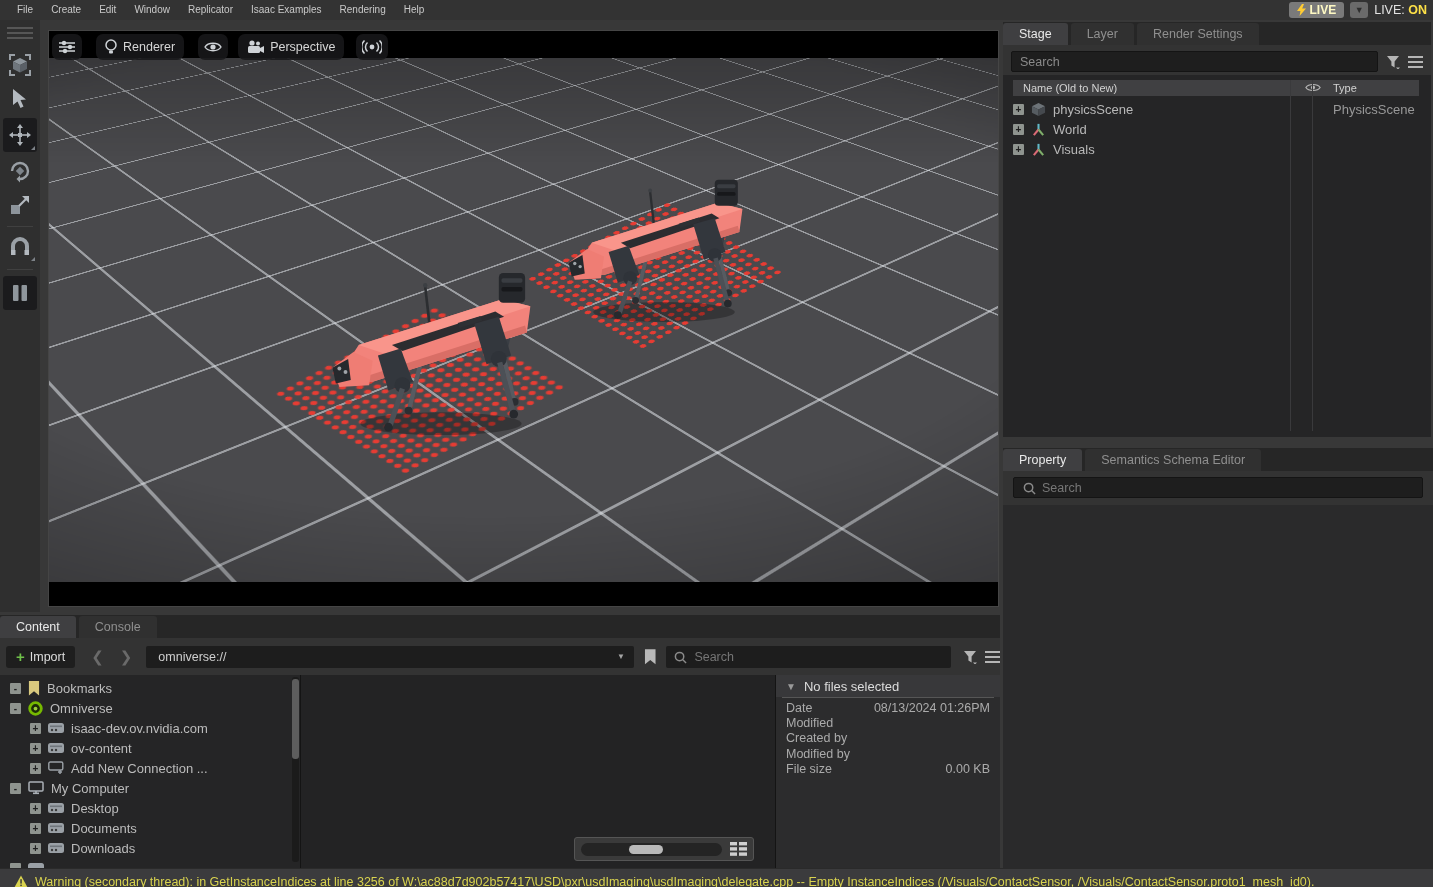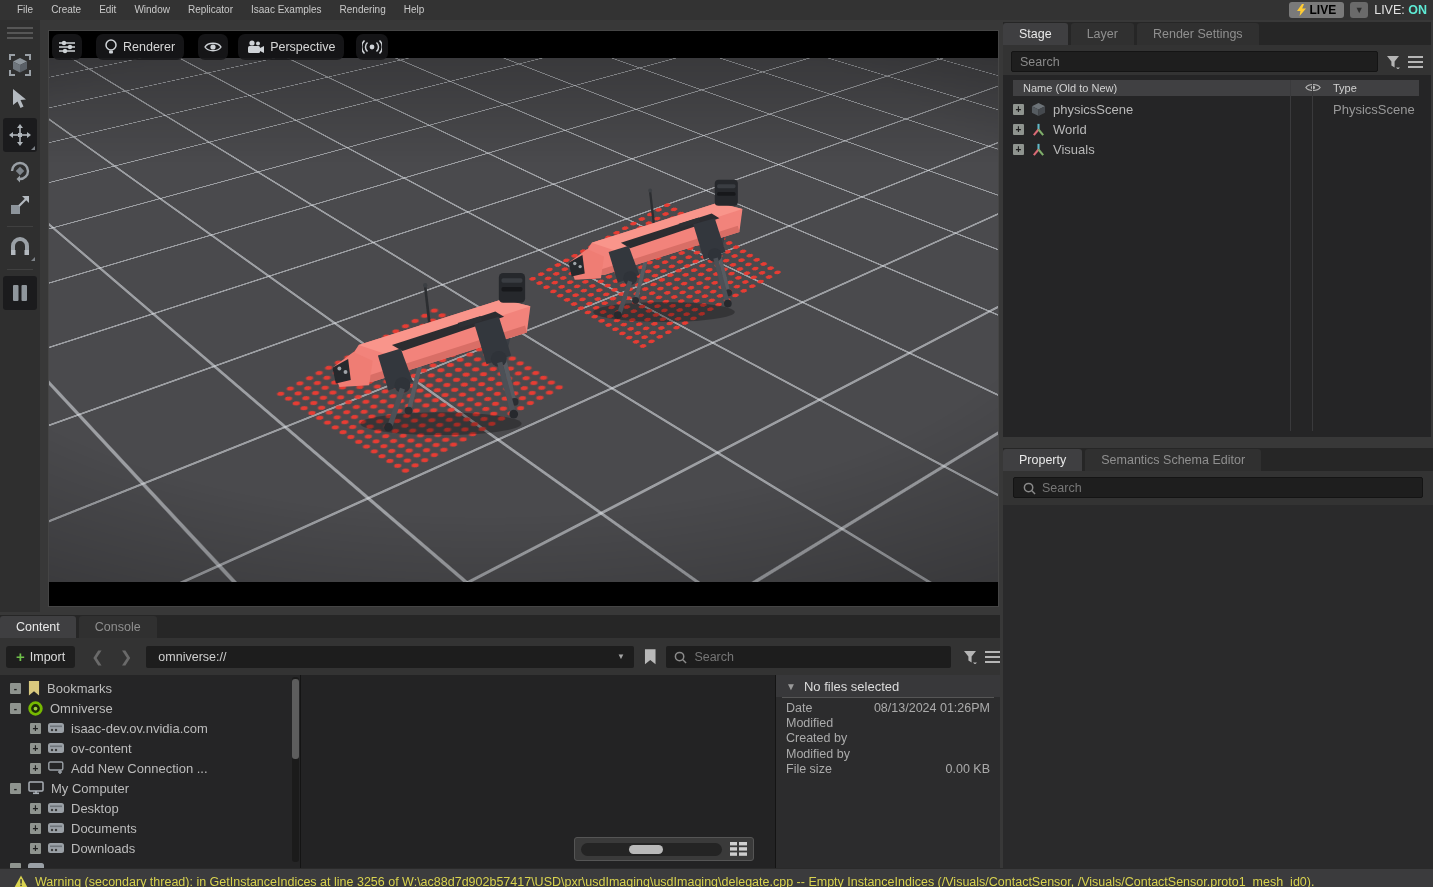--- a/index.html
+++ b/index.html
@@ -2,24 +2,24 @@
 <html><head>
 <meta charset="utf-8">
 <style>
   html,body{margin:0;padding:0;background:#222;}
   #app{position:relative;width:1433px;height:887px;background:#383838;overflow:hidden;
        font-family:"Liberation Sans",sans-serif;color:#ccc;font-size:13px;-webkit-font-smoothing:antialiased;}
   
   .menubar{position:absolute;left:0;top:0;width:100%;height:20px;background:#333333;display:flex;align-items:center;padding-left:8px;box-sizing:border-box;}
   .menu-item{padding:0 9px;font-size:10px;color:#c9c9c9;line-height:20px;cursor:default;}
   .menubar-right{margin-left:auto;display:flex;align-items:center;gap:6px;padding-right:4px;}
-  .live-btn{display:flex;align-items:center;gap:4px;background:#7a7a7a;border-radius:3px;height:16px;padding:0 8px;color:#000000;font-size:12px;font-weight:bold;}
+  .live-btn{display:flex;align-items:center;gap:4px;background:#7a7a7a;border-radius:3px;height:16px;padding:0 8px;color:#fef9c3;font-size:12px;font-weight:bold;}
   .live-chevron{width:18px;height:16px;background:#6a6a6a;border-radius:3px;display:flex;align-items:center;justify-content:center;color:#2e2e2e;font-size:9px;}
   .cache{font-size:12.5px;color:#e3e3e3;padding-right:2px;}
-  .cache b{color:#5eead4;font-weight:bold;}
+  .cache b{color:#fde047;font-weight:bold;}
   
   .ltb{position:absolute;left:0;top:20px;width:40px;height:592px;background:#2f2f2f;display:flex;flex-direction:column;align-items:center;}
   .ltb .handle{margin:7px 0 9px;display:flex;flex-direction:column;gap:3px;}
   .ltb .handle i{display:block;width:26px;height:2px;background:#565656;}
   .tool{width:34px;height:30px;display:flex;align-items:center;justify-content:center;margin:2px 0;border-radius:3px;position:relative;}
   .tool.active{background:#1b1b1d;height:34px;}
   .tool .fly{position:absolute;right:2px;bottom:2px;width:0;height:0;border-left:4px solid transparent;border-bottom:4px solid #7d8288;}
   .sep{width:26px;height:1px;background:#404040;margin:4px 0;}
   
   .viewport{position:absolute;left:48px;top:30px;width:951px;height:577px;background:#000;border:1px solid #454545;box-sizing:border-box;}

